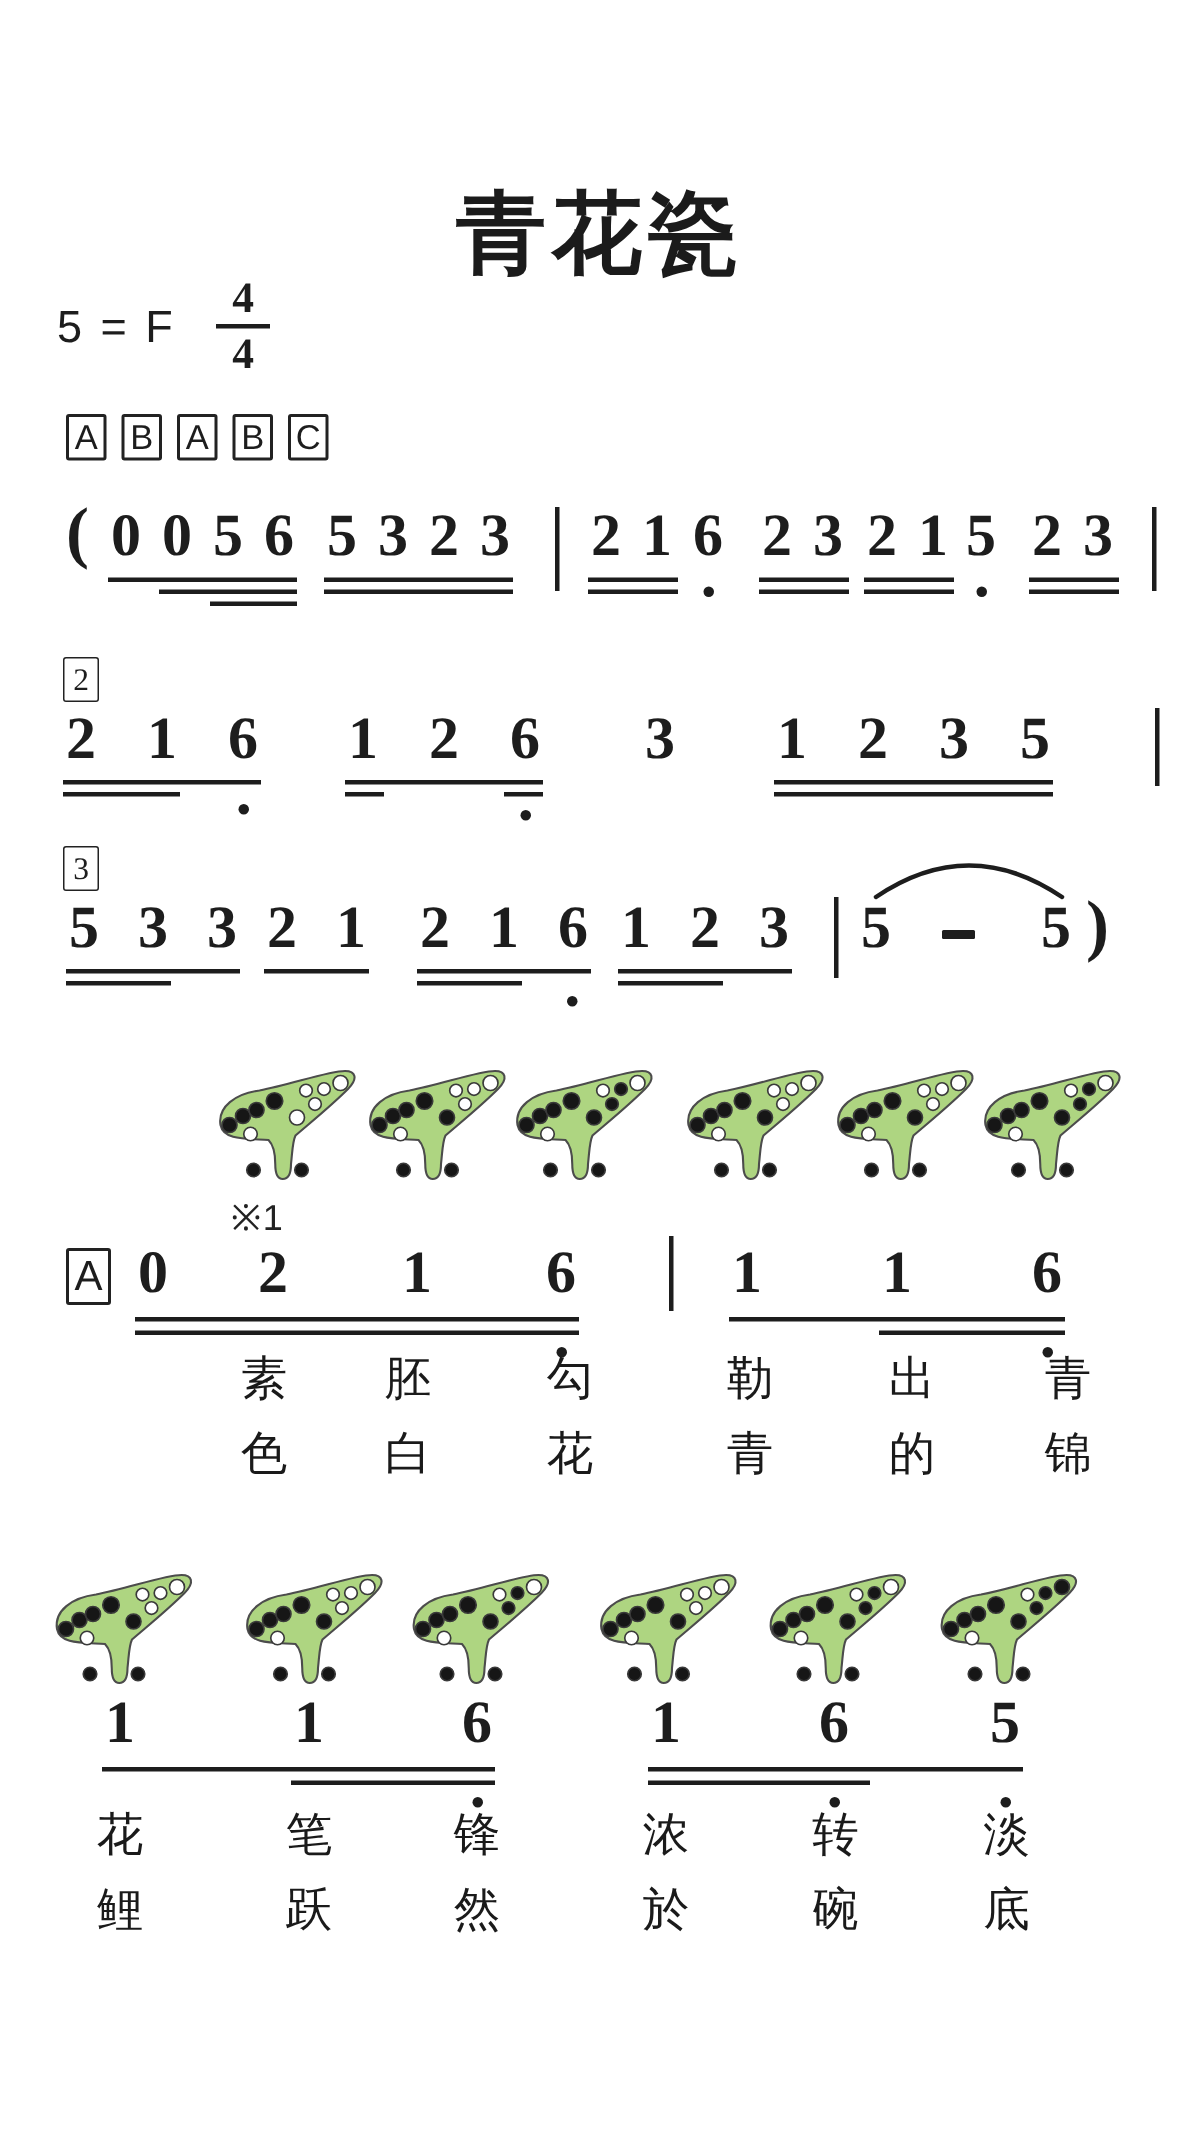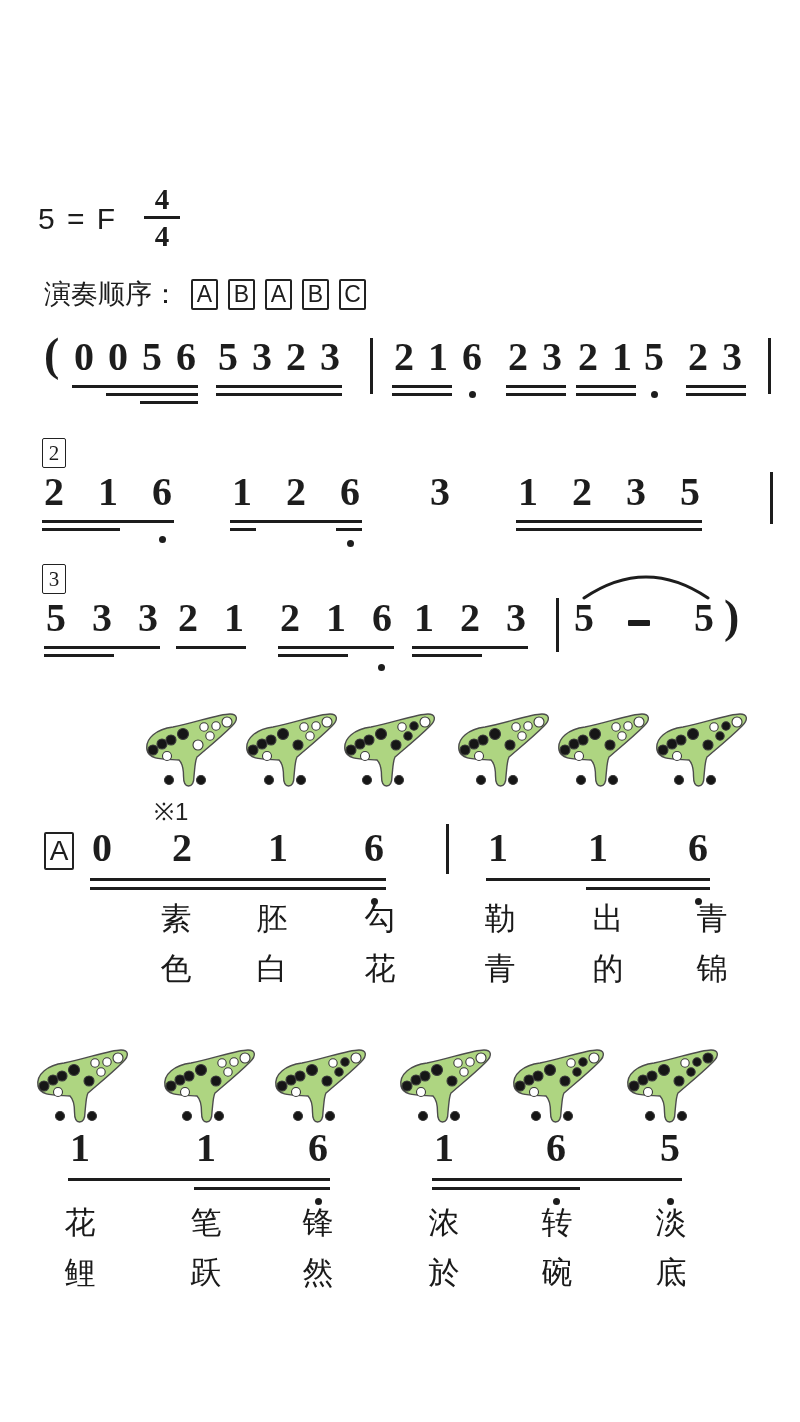--- a/index.html
+++ b/index.html
@@ -28,32 +28,32 @@
   .oca{position:absolute;width:96px;height:80px;}
   .ann{position:absolute;font-size:24px;color:#222;letter-spacing:1px;}
   .dash{position:absolute;background:#1d1d1d;border-radius:1px;}
   .arc{position:absolute;}
 </style>
 </head>
 <body>
 
 <div class="page">
 
+  <h1 class="title">青花瓷</h1>
 
   <div class="keysig">
     <span>5 = F</span>
   </div>
   <div class="frac">
     <span>4</span>
     <i class="fl"></i>
     <span>4</span>
   </div>
 
   <div class="order">
-    <span class="olabel">演奏顺序：</span>
     <span class="obox">A</span>
     <span class="obox">B</span>
     <span class="obox">A</span>
     <span class="obox">B</span>
     <span class="obox">C</span>
   </div>
 
   <span class="paren" style="left:44px;top:332px">(</span>
 
   <div class="grp" style="left:72px;top:335px;width:126px">

